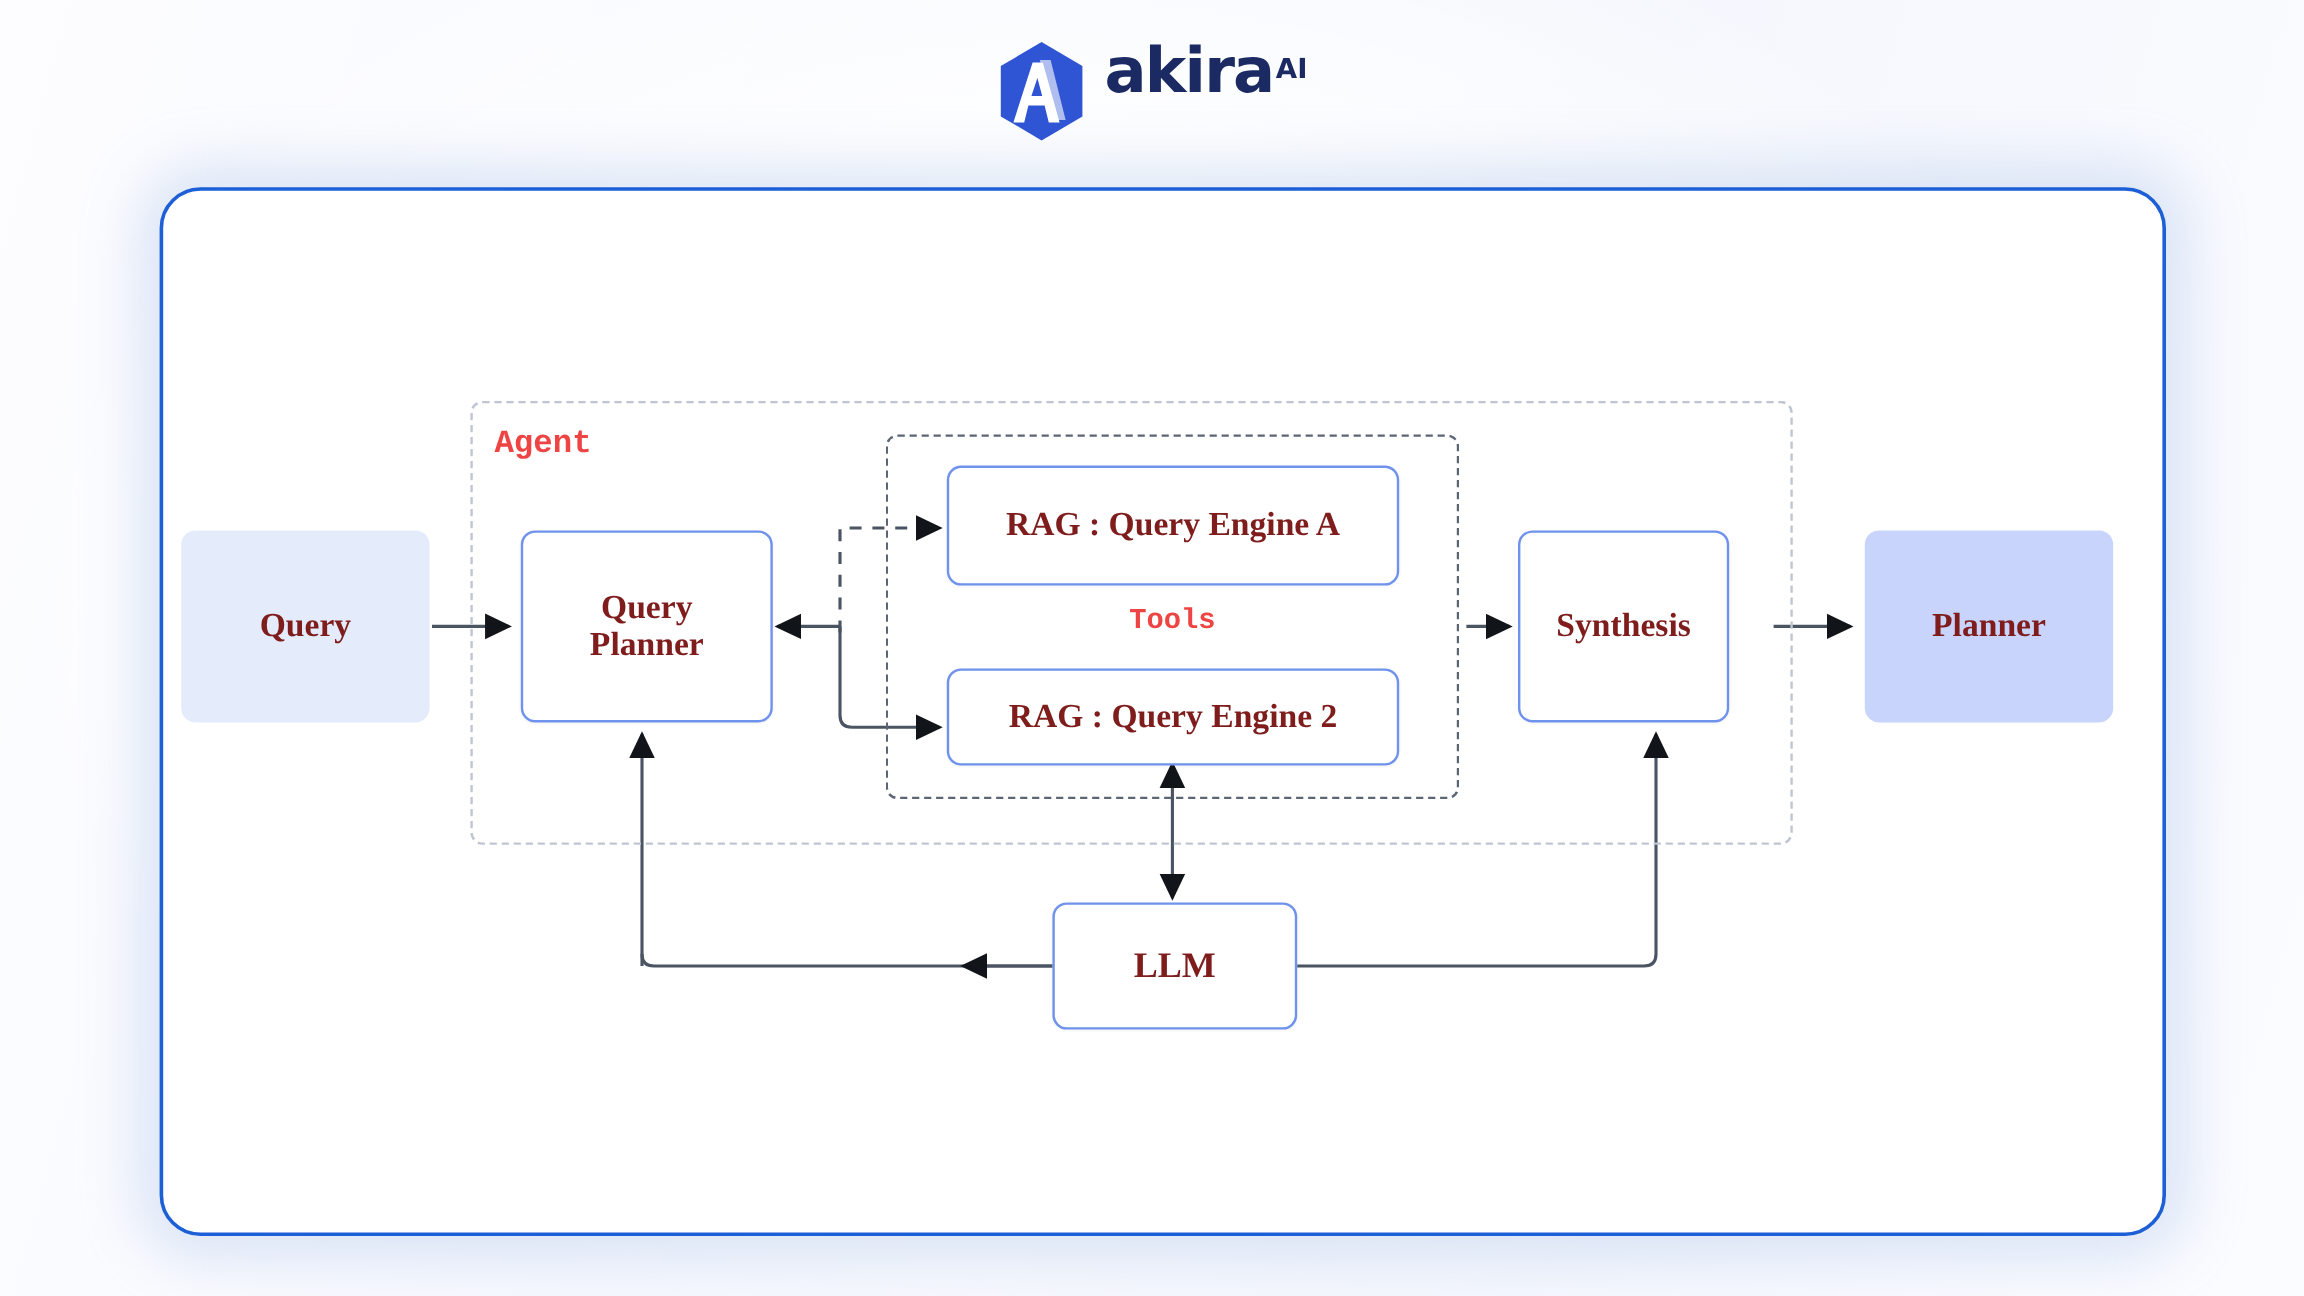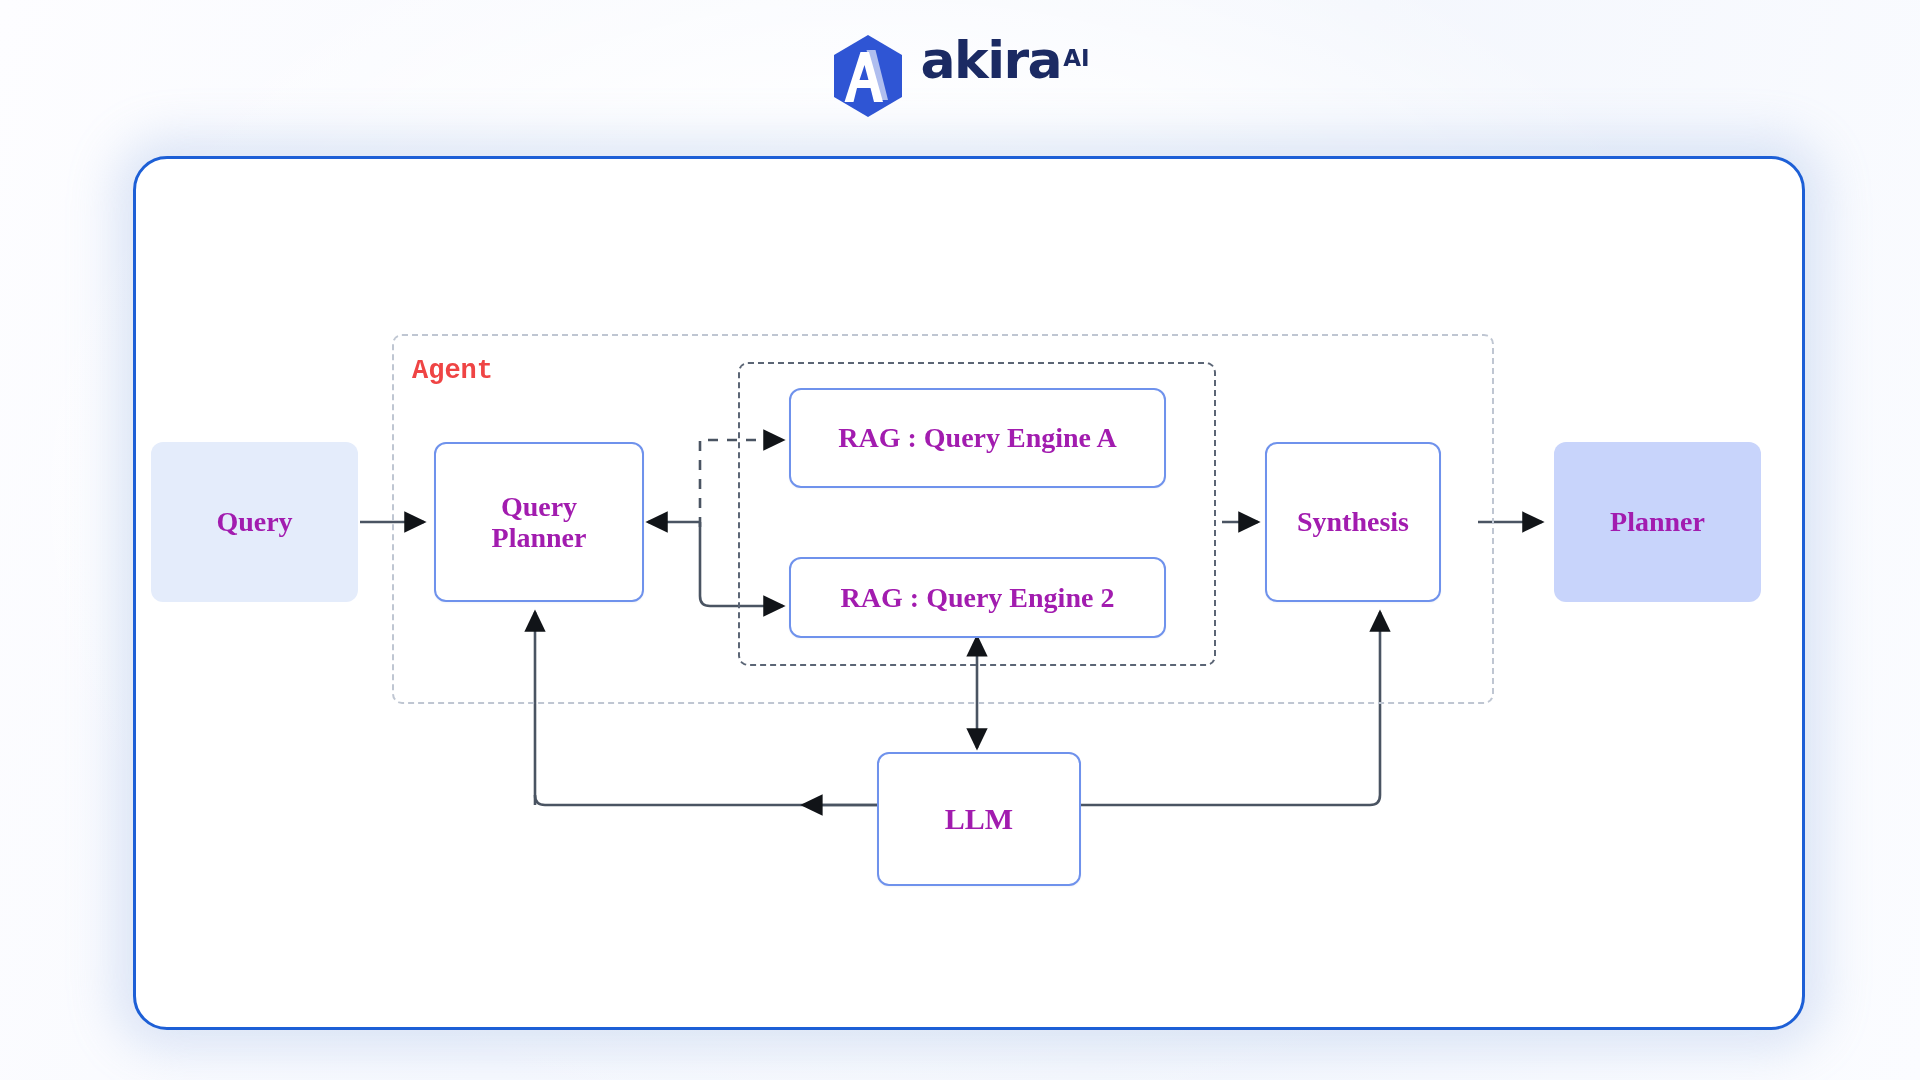--- a/index.html
+++ b/index.html
@@ -56,21 +56,21 @@
   }
 
   
   #stage{ position:absolute; inset:0; z-index:4; }
   #stage svg.wires{ position:absolute; left:0; top:0; width:1920px; height:1080px; overflow:visible; }
 
   .node{
     position:absolute;
     display:flex; align-items:center; justify-content:center;
     text-align:center;
-    color:#a21caf;
+    color:#7f1d1d;
     font-weight:700;
     line-height:1.12;
     z-index:5;
   }
   .node.outline{
     background:#ffffff;
     border:2px solid #6f92ec;
     border-radius:12px;
     box-shadow:0 1px 2px rgba(40,60,110,0.05);
   }
@@ -115,20 +115,21 @@
 </div>
 
 <div id="card"></div>
 
 <div id="stage">
 
   <div class="group-box agent" style="left:392px; top:334px; width:1102px; height:370px;"></div>
   <div class="group-box tools" style="left:738px; top:362px; width:478px; height:304px;"></div>
 
   <div class="group-label" style="left:412px; top:356px; font-size:27px;">Agent</div>
+  <div class="group-label" style="left:738px; top:504px; width:478px; text-align:center; font-size:24px;">Tools</div>
 
   <svg class="wires">
     <defs>
       <marker id="ah" markerWidth="9" markerHeight="9" refX="7.6" refY="4.5" orient="auto" markerUnits="strokeWidth">
         <path d="M0,0.4 L8.6,4.5 L0,8.6 z" fill="#111418"></path>
       </marker>
       <marker id="ah-start" markerWidth="9" markerHeight="9" refX="1" refY="4.5" orient="auto-start-reverse" markerUnits="strokeWidth">
         <path d="M0,0.4 L8.6,4.5 L0,8.6 z" fill="#111418"></path>
       </marker>
     </defs>
@@ -167,21 +168,21 @@
   </div>
 
   <div class="node outline" style="left:789px; top:388px; width:377px; height:100px; font-size:28px;">
     <span>RAG : Query Engine A</span>
   </div>
 
   <div class="node outline" style="left:789px; top:557px; width:377px; height:81px; font-size:28px;">
     <span>RAG : Query Engine 2</span>
   </div>
 
-  <div class="node outline" style="left:877px; top:752px; width:204px; height:134px; font-size:30px;">
+  <div class="node outline" style="left:877px; top:752px; width:204px; height:106px; font-size:30px;">
     <span>LLM</span>
   </div>
 
   <div class="node outline" style="left:1265px; top:442px; width:176px; height:160px; font-size:28px;">
     <span>Synthesis</span>
   </div>
 
   <div class="node fill-strong" style="left:1554px; top:442px; width:207px; height:160px; font-size:28px;">
     <span>Planner</span>
   </div>

